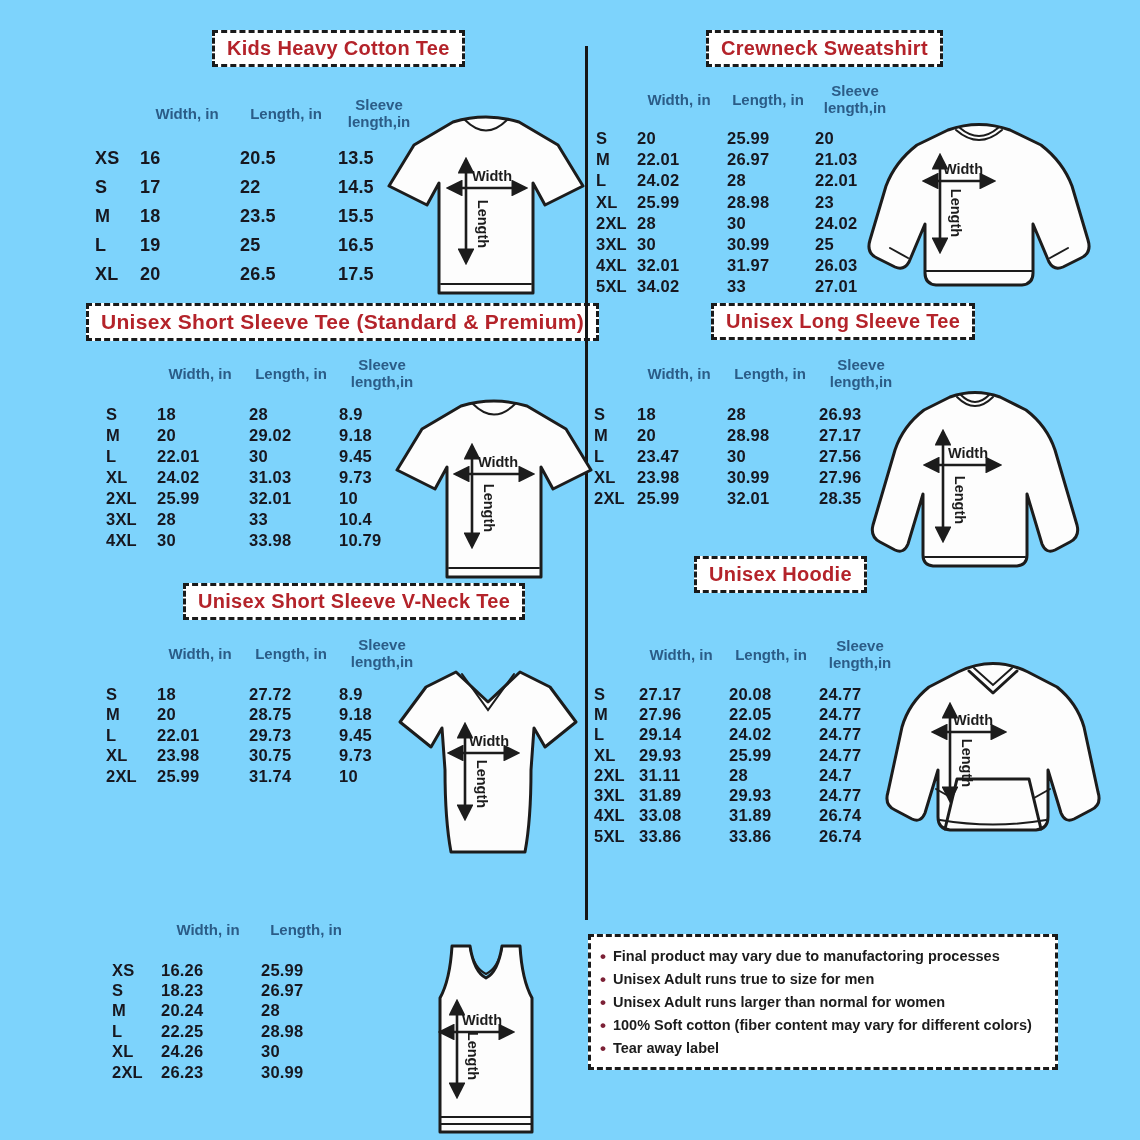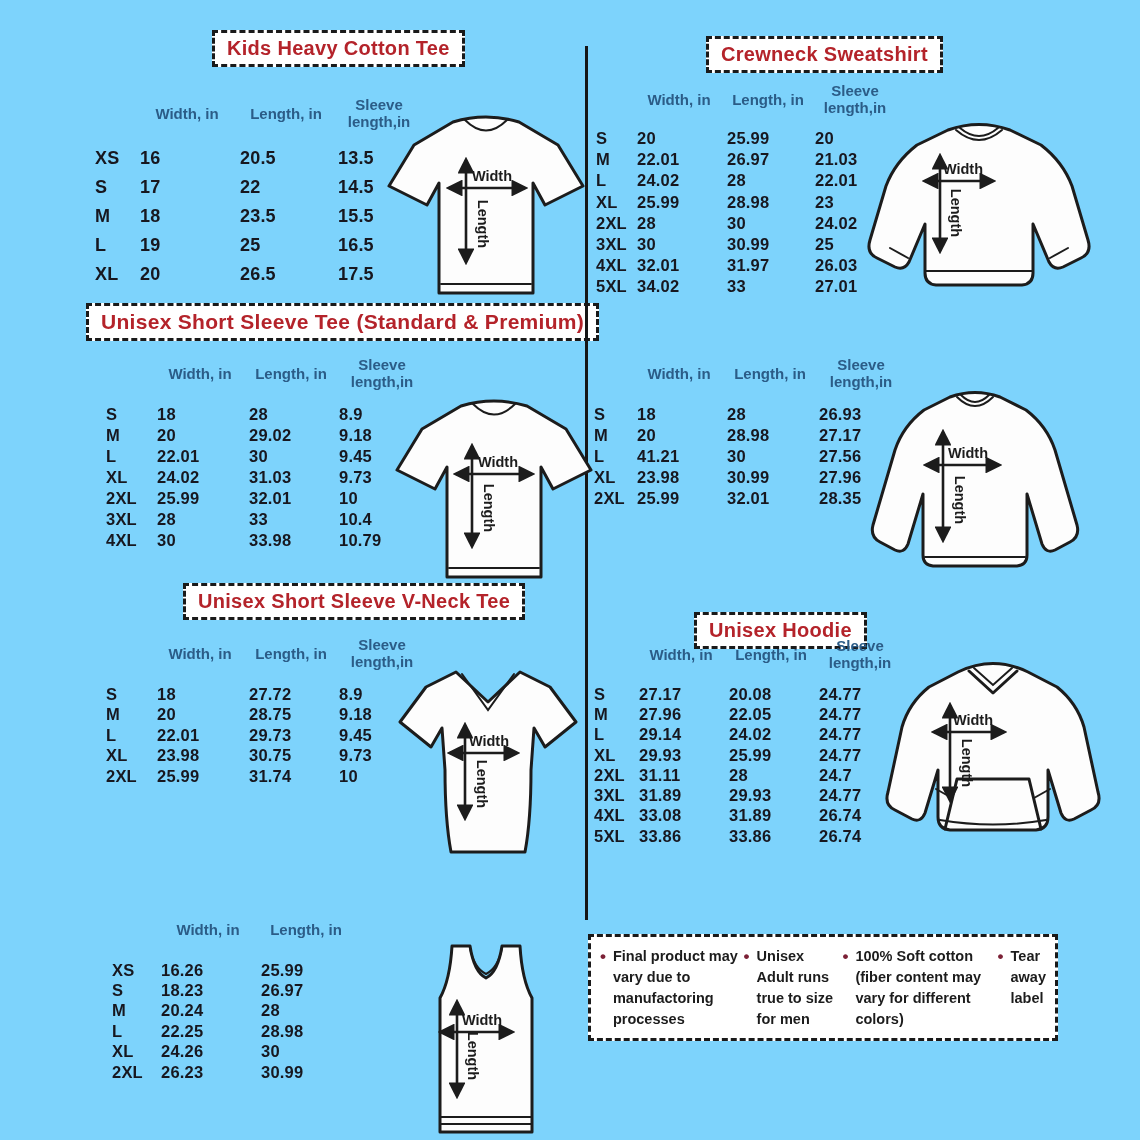--- a/index.html
+++ b/index.html
@@ -24,34 +24,35 @@
   #t-hood{left:594px;top:632px;grid-template-columns:42px 90px 90px 88px;--rh:20.3px;}
   #t-hood .th{height:46px;}
   .garment{position:absolute;}
   .cloth{fill:#fdfdfd;stroke:#1c1c1c;stroke-width:3;stroke-linejoin:round;}
   .ln{fill:none;stroke:#1c1c1c;stroke-width:2;stroke-linecap:round;}
   .ln2{fill:none;stroke:#1c1c1c;stroke-width:3;stroke-linejoin:round;stroke-linecap:round;}
   .arrow{stroke:#1c1c1c;stroke-width:2.6;fill:none;}
   .albl{font-weight:700;font-size:14.5px;fill:#1c1c1c;}
   #divider{position:absolute;left:585px;top:46px;width:3px;height:874px;background:#161616;}
   .notes{position:absolute;left:588px;top:934px;width:470px;box-sizing:border-box;
-         border:3px dashed #1a1a1a;padding:8px 9px;display:flex;flex-direction:row;gap:1px;background:#fff;}
+         border:3px dashed #1a1a1a;padding:8px 9px;display:flex;flex-direction:column;gap:1px;background:#fff;}
   .note{display:flex;align-items:baseline;font-size:14.5px;font-weight:700;color:#1c1c1c;line-height:21px;}
   .note::before{content:"\2022";color:#7c2136;margin-right:7px;font-size:17px;position:relative;top:1px;}
 </style>
 </head>
 <body>
 
 <div id="page">
 
   <div class="ttl" style="left:212px;top:30px">Kids Heavy Cotton Tee</div>
   <div class="ttl" style="left:86px;top:303px;font-size:21px">Unisex Short Sleeve Tee (Standard &amp; Premium)</div>
   <div class="ttl" style="left:183px;top:583px">Unisex Short Sleeve V-Neck Tee</div>
-  <div class="ttl" style="left:706px;top:36px">Crewneck Sweatshirt</div>
-  <div class="ttl" style="left:694px;top:612px">Unisex Hoodie</div>
+  <div class="ttl" style="left:706px;top:30px">Crewneck Sweatshirt</div>
+  <div class="ttl" style="left:711px;top:303px">Unisex Long Sleeve Tee</div>
+  <div class="ttl" style="left:694px;top:556px">Unisex Hoodie</div>
 
   <div class="tbl" id="t-kids">
       <span class="th"></span>
       <span class="th">Width, in</span>
       <span class="th">Length, in</span>
       <span class="th">Sleeve
 length,in</span>
       <span class="td c0">XS</span>
       <span class="td">16</span>
       <span class="td">20.5</span>
@@ -205,21 +206,21 @@
 length,in</span>
       <span class="td c0">S</span>
       <span class="td">18</span>
       <span class="td">28</span>
       <span class="td">26.93</span>
       <span class="td c0">M</span>
       <span class="td">20</span>
       <span class="td">28.98</span>
       <span class="td">27.17</span>
       <span class="td c0">L</span>
-      <span class="td">41.21</span>
+      <span class="td">23.47</span>
       <span class="td">30</span>
       <span class="td">27.56</span>
       <span class="td c0">XL</span>
       <span class="td">23.98</span>
       <span class="td">30.99</span>
       <span class="td">27.96</span>
       <span class="td c0">2XL</span>
       <span class="td">25.99</span>
       <span class="td">32.01</span>
       <span class="td">28.35</span>
@@ -380,20 +381,23 @@
   </svg>
 
   <div class="notes">
     <div class="note">
         <span>Final product may vary due to manufactoring processes</span>
       </div>
     <div class="note">
         <span>Unisex Adult runs true to size for men</span>
       </div>
     <div class="note">
+        <span>Unisex Adult runs larger than normal for women</span>
+      </div>
+    <div class="note">
         <span>100% Soft cotton (fiber content may vary for different colors)</span>
       </div>
     <div class="note">
         <span>Tear away label</span>
       </div>
   </div>
 
 </div>
 
 </body></html>

